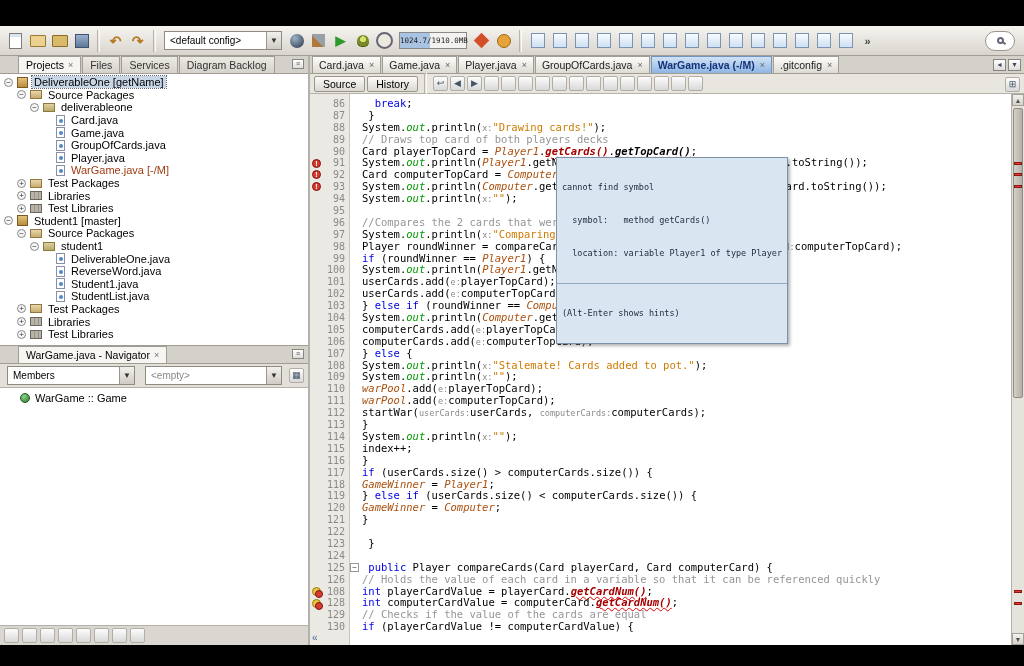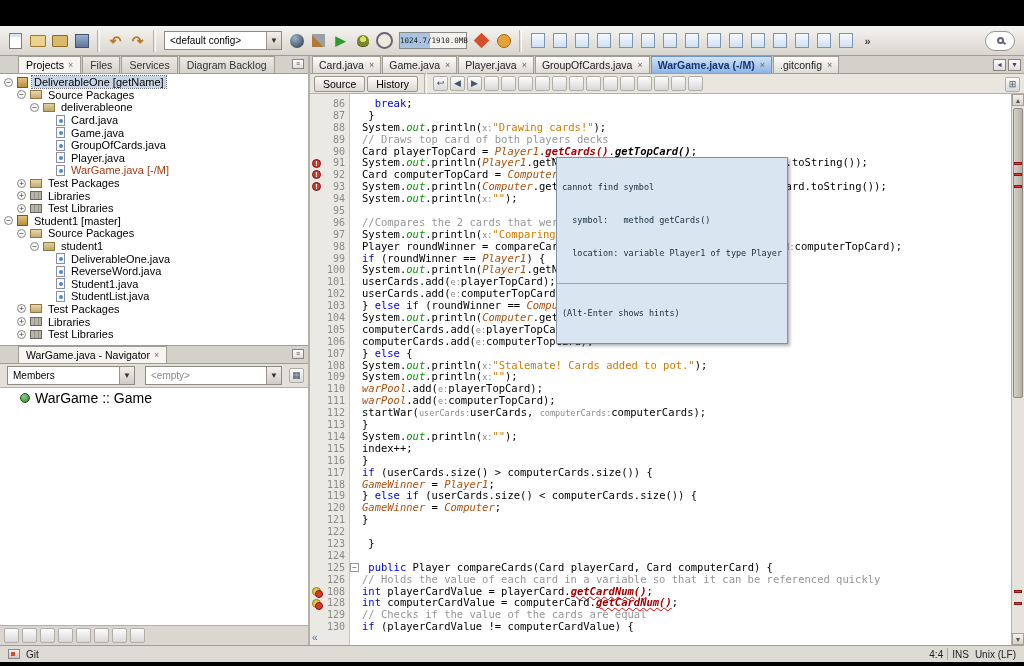--- a/index.html
+++ b/index.html
@@ -52,21 +52,21 @@
 .i-pkgroot{width:12px;height:9px;background:linear-gradient(#e8d6ac,#c8ac6e);border:1px solid #907840}
 .i-package{width:12px;height:9px;background:linear-gradient(#ded0a0,#bca86a);border:1px solid #8a7a40}
 .i-java{width:9px;height:11px;background:#fff;border:1px solid #8890a8;position:relative}
 .i-java::after{content:"";position:absolute;left:2px;top:3px;width:4px;height:4px;border-radius:50%;background:#4a8ac8}
 .i-lib{width:12px;height:9px;background:repeating-linear-gradient(90deg,#b8b4a8 0 3px,#98948a 3px 4px);border:1px solid #6a665e}
 .i-class{width:10px;height:10px;border-radius:50%;background:radial-gradient(circle at 35% 30%,#8cd08c,#2e7d2e);border:1px solid #1e551e}
 .tl{padding:0 2px}
 .tl.modified{color:#9e3b10}
 .navtools{height:24px;background:#e3e0da;border-bottom:1px solid #b5b1a9;display:flex;align-items:center;padding:0 4px;gap:4px}
 .navlist{flex:1;background:#fff;padding-top:3px}
-.nitem{display:flex;align-items:center;gap:5px;font-size:14px;padding-left:6px;height:14px}
+.nitem{display:flex;align-items:center;gap:5px;font-size:11px;padding-left:6px;height:14px}
 .lstrip{height:20px;background:#dad7d0;border-top:1px solid #b5b1a9;display:flex;align-items:center;gap:3px;padding:0 4px}
 .mi{width:15px;height:15px;background:linear-gradient(#fdfdfd,#d8d8d8);border:1px solid #b2aea6;border-radius:2px;font-size:9px;line-height:13px;text-align:center;color:#456;flex:none}
 
 .editor{flex:1;display:flex;flex-direction:column;min-width:0}
 .etabrow{height:18px;background:#d4d1ca;border-bottom:1px solid #a29d94;display:flex;align-items:flex-end;padding-left:2px;position:relative}
 .etab{padding:2px 6px;margin-right:1px;border:1px solid #a29d94;border-bottom:none;background:linear-gradient(#fdfcfa,#dedbd4);font-size:10.5px;color:#222;display:flex;align-items:center;white-space:nowrap}
 .etab.act{background:linear-gradient(#d2e2f6,#8fb5e2);border-color:#6f94bf;color:#15337a;font-weight:bold}
 .etx{color:#666;font-size:9px;margin-left:5px;font-weight:normal}
 .tabctl{position:absolute;right:3px;top:3px;display:flex;gap:2px}
 .tcb{width:13px;height:12px;border:1px solid #8a867e;background:linear-gradient(#fff,#ddd);font-size:8px;line-height:10px;text-align:center;color:#445}
@@ -450,24 +450,14 @@
             <span class="smark" data-name="error-stripe-mark" style="top: 79.4px;"></span>
             <span class="smark" data-name="error-stripe-mark" style="top: 91.3px;"></span>
             <span class="smark" data-name="error-stripe-mark" style="top: 495.9px;"></span>
             <span class="smark" data-name="error-stripe-mark" style="top: 507.8px;"></span>
           </div>
         <span class="codecorner" data-name="editor-sidebar-collapse-icon">«</span>
       </div>
     </div>
   </div>
 
-  <div class="statusbar" data-name="status-bar">
-    <span class="gitic" data-name="git-icon"></span>
-    <span data-name="git-status-label">Git</span>
-    <span class="sright">
-      <span data-name="caret-position">4:4</span>
-      <span class="sdiv"></span>
-      <span data-name="insert-mode" style="margin-right:6px">INS</span>
-      <span data-name="line-ending">Unix (LF)</span>
-    </span>
-  </div>
 
 </div>
 
 </body></html>

